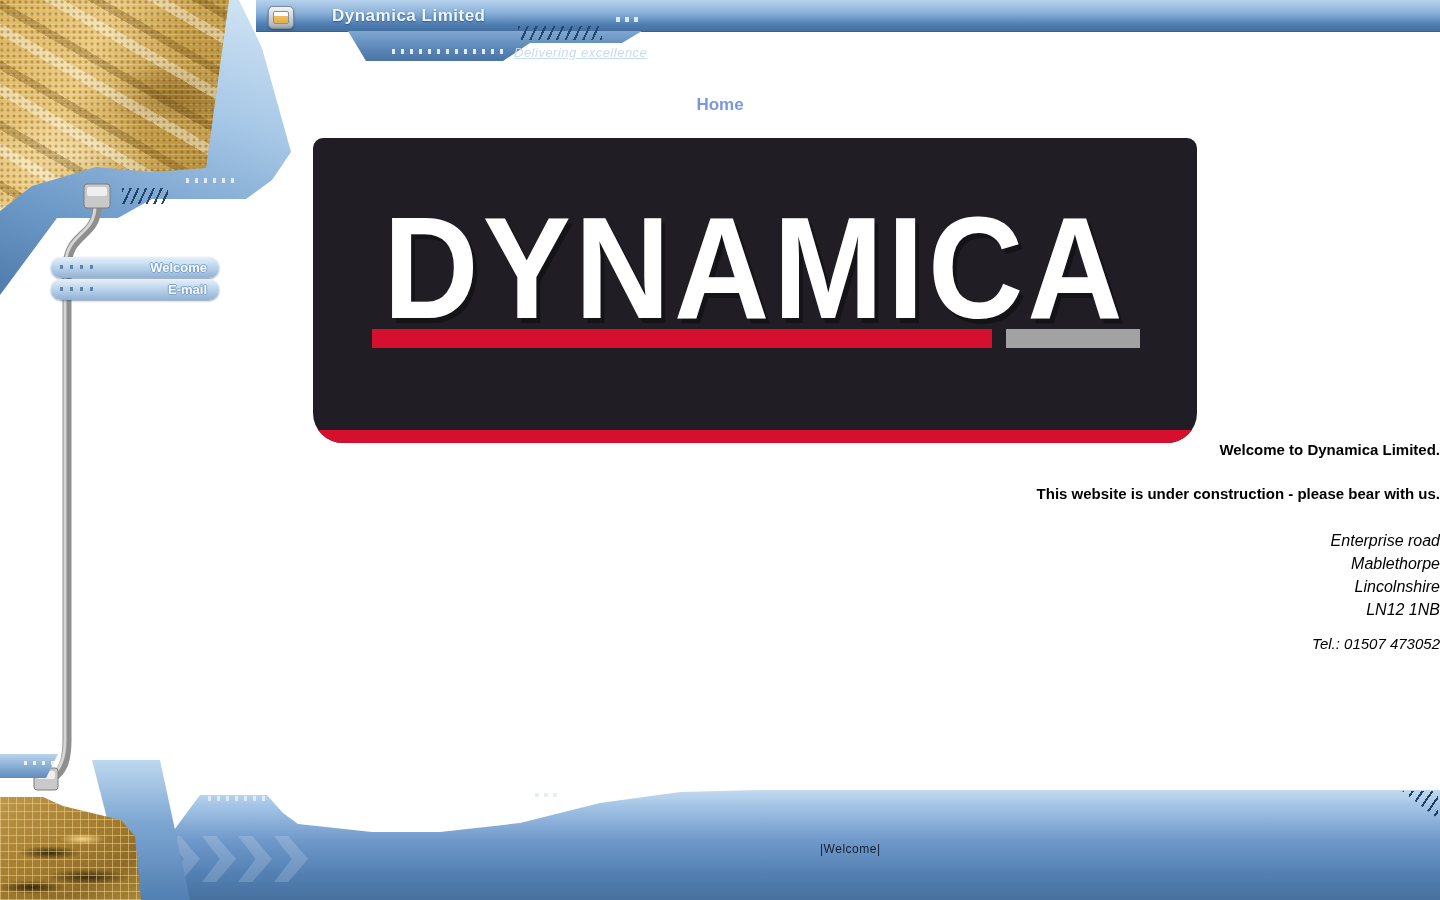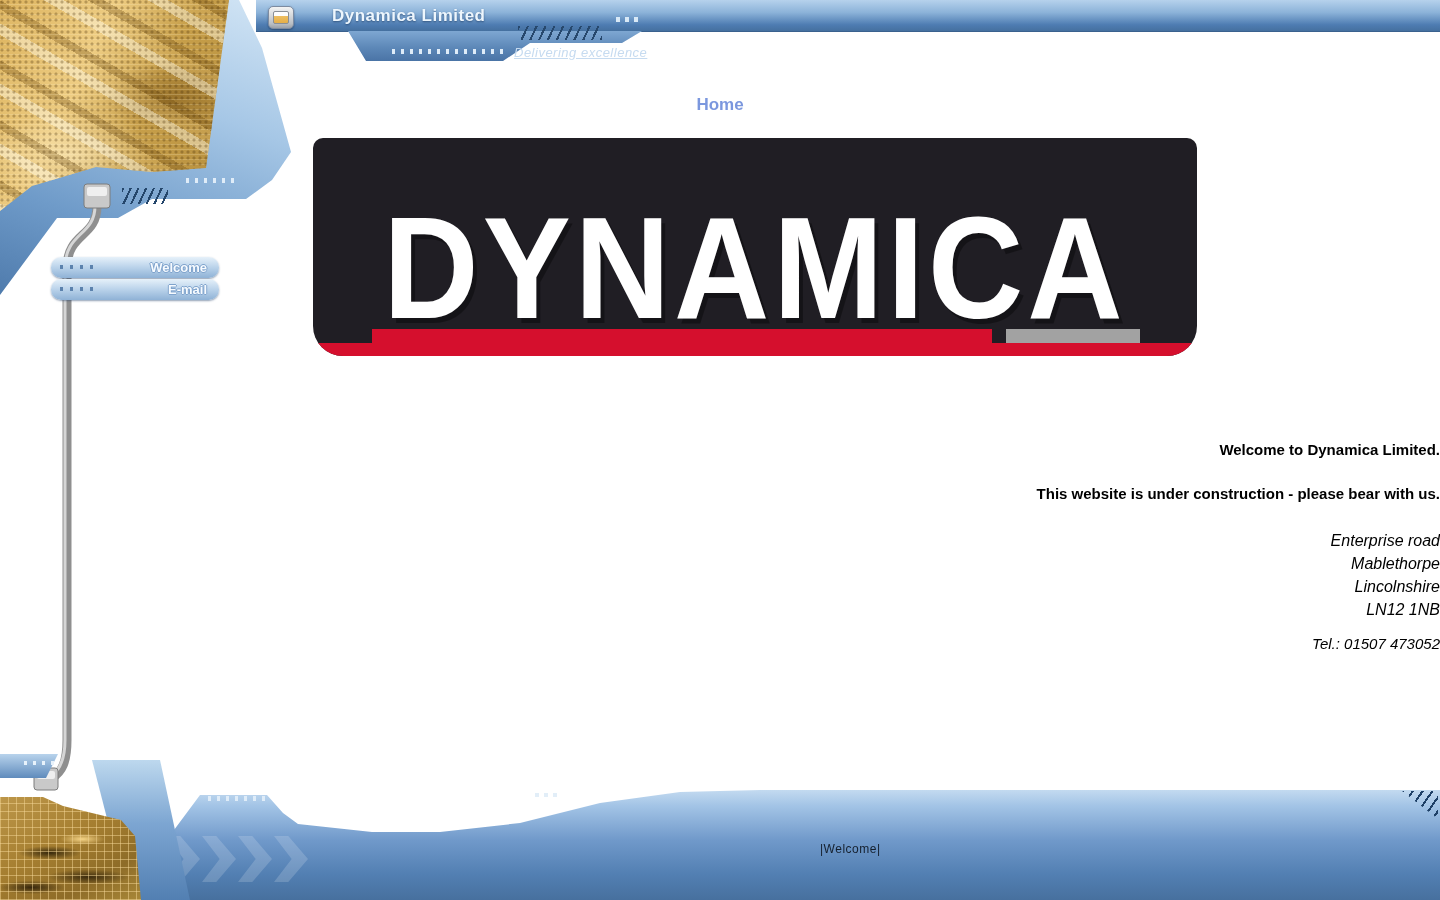--- a/index.html
+++ b/index.html
@@ -60,21 +60,21 @@
   .btn-ticks{position:absolute;left:9px;top:8px;width:36px;height:4px;
     background:repeating-linear-gradient(90deg,#5c82ad 0 3px,rgba(0,0,0,0) 3px 10px);}
   .btn-label{position:absolute;right:12px;top:3px;font-size:13px;font-weight:bold;color:#f7fbff;
     text-shadow:1px 0 0 #7fa3cc,-1px 0 0 #7fa3cc,0 1px 0 #7fa3cc,0 -1px 0 #7fa3cc;}
 
   
   .nav{position:absolute;left:0;top:95px;width:100%;text-align:center;}
   .home-link{font-size:17px;font-weight:bold;color:#7b97de;text-decoration:none;cursor:pointer;}
 
   
-  .banner{position:absolute;left:313px;top:138px;width:884px;height:218px;
+  .banner{position:absolute;left:313px;top:138px;width:884px;height:305px;
     background:#201e24;border-radius:10px 10px 30px 30px;overflow:hidden;}
   .logo-text{position:absolute;left:0;right:0;top:58px;text-align:center;
     font-size:132px;font-weight:bold;color:#ffffff;letter-spacing:4px;line-height:1;
     transform:scaleY(1.1);transform-origin:center top;
     text-shadow:4px 4px 0 rgba(0,0,0,.35);white-space:nowrap;}
   .logo-redbar{position:absolute;left:59px;top:191px;width:620px;height:19px;background:#d50f2d;}
   .logo-graybar{position:absolute;left:693px;top:191px;width:134px;height:19px;background:#a2a2a2;}
   .banner-redstrip{position:absolute;left:0;bottom:0;width:100%;height:13px;background:#d50f2d;
     border-radius:0 0 30px 30px;}
 

